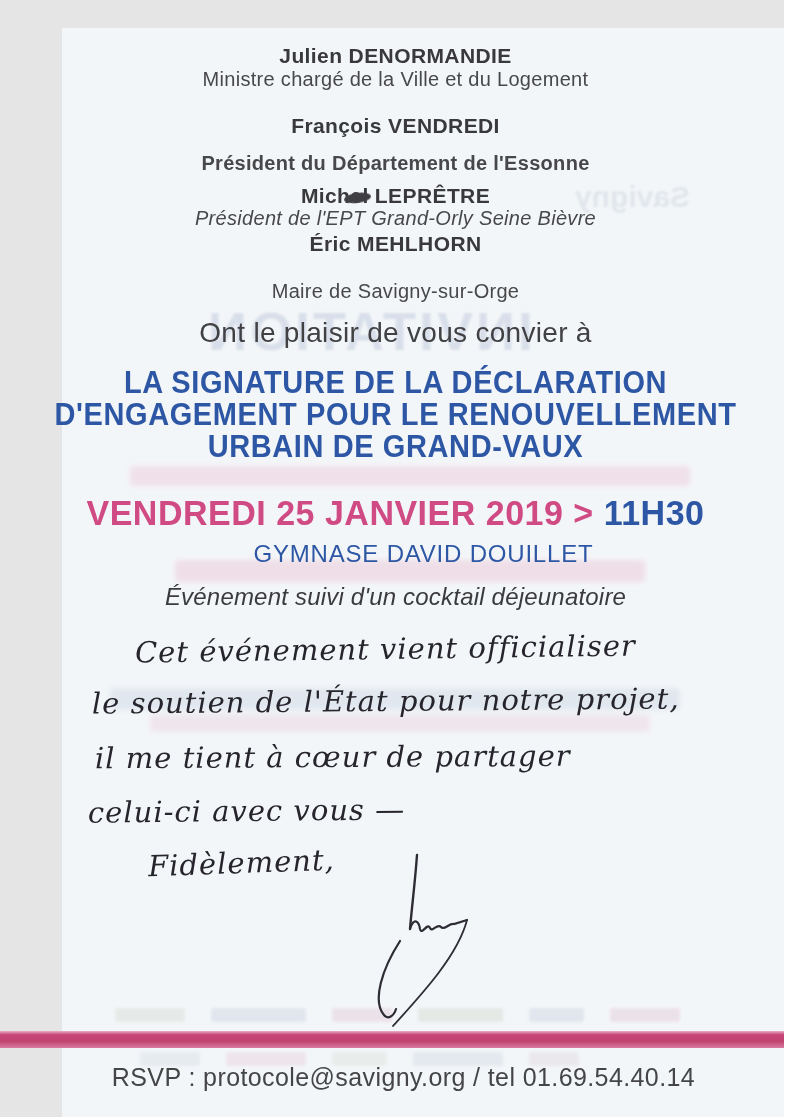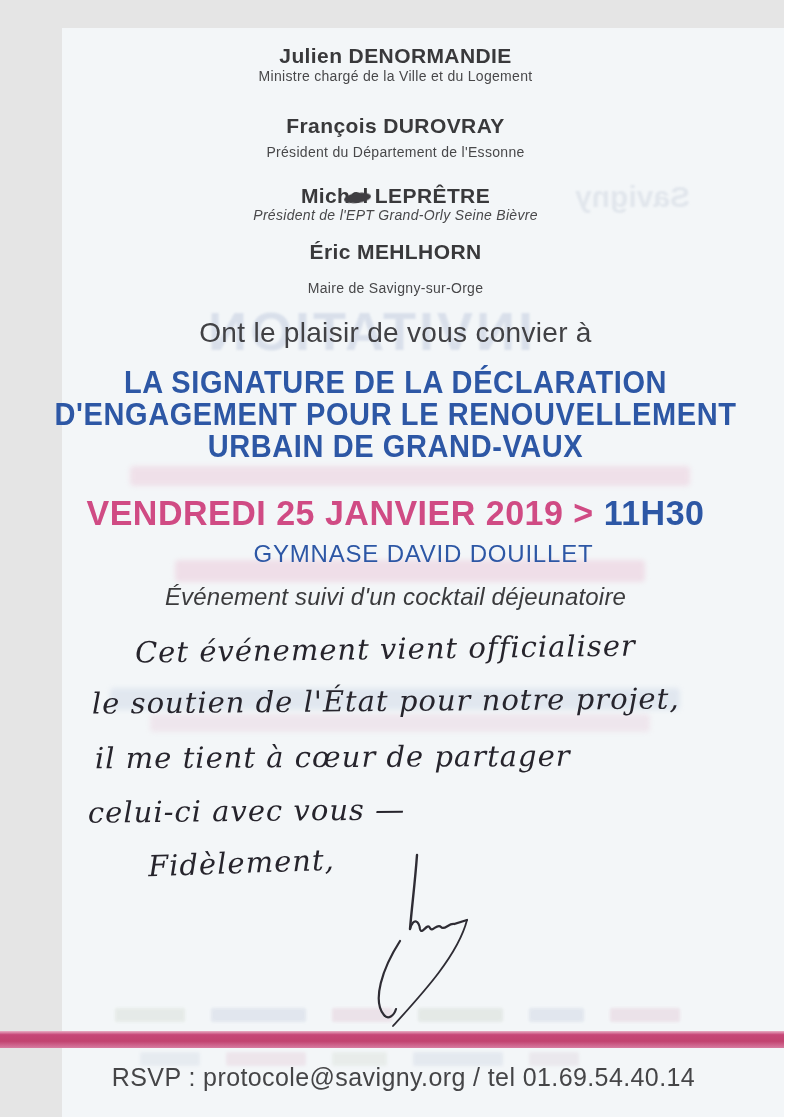--- a/index.html
+++ b/index.html
@@ -13,21 +13,21 @@
   .paper-tint{
     position:absolute;left:62px;top:28px;right:0;bottom:0;
     background:#f3f6f8;
     z-index:0;
   }
   .center{position:absolute;left:0;width:791px;text-align:center;}
   .name{
     font-weight:bold;font-size:21px;color:#39393b;letter-spacing:.4px;
   }
   .role{
-    font-size:14px;color:#48484a;letter-spacing:.3px;
+    font-size:20px;color:#48484a;letter-spacing:.3px;
   }
   .intro{
     font-size:28px;color:#414144;letter-spacing:.3px;
   }
   .blue-title{
     font-weight:800;font-size:29px;color:#2d57a5;letter-spacing:.6px;
     transform:scaleY(1.05);
   }
   .date-line{
     font-weight:800;font-size:34px;letter-spacing:.5px;transform:scaleY(1.05);
@@ -108,27 +108,27 @@
     <span style="width:55px;background:#dbe2db;"></span>
     <span style="width:90px;background:#d3dae6;"></span>
     <span style="width:50px;background:#e0d8e0;"></span>
   </div>
 
   <div class="content">
 
     <div class="center name" style="top:44px;">Julien DENORMANDIE</div>
     <div class="center role" style="top:68px;">Ministre chargé de la Ville et du Logement</div>
 
-    <div class="center name" style="top:114px;">François DUROVRAY</div>
-    <div class="center role" style="top:144px;">Président du Département de l'Essonne</div>
+    <div class="center name" style="top:114px;">François VENDREDI</div>
+    <div class="center role" style="top:152px;font-weight:bold;">Président du Département de l'Essonne</div>
 
     <div class="center name" style="top:184px;">Michel LEPRÊTRE</div>
     <div class="center role" style="top:207px;font-style:italic;">Président de l'EPT Grand-Orly Seine Bièvre</div>
 
-    <div class="center name" style="top:240px;">Éric MEHLHORN</div>
+    <div class="center name" style="top:232px;">Éric MEHLHORN</div>
     <div class="center role" style="top:280px;">Maire de Savigny-sur-Orge</div>
 
     <div class="ink-blot"></div>
 
     <div class="center intro" style="top:317px;">Ont le plaisir de vous convier à</div>
 
     <div class="center blue-title" style="top:367px;">LA SIGNATURE DE LA DÉCLARATION</div>
     <div class="center blue-title" style="top:399px;">D'ENGAGEMENT POUR LE RENOUVELLEMENT</div>
     <div class="center blue-title" style="top:431px;">URBAIN DE GRAND-VAUX</div>
 

